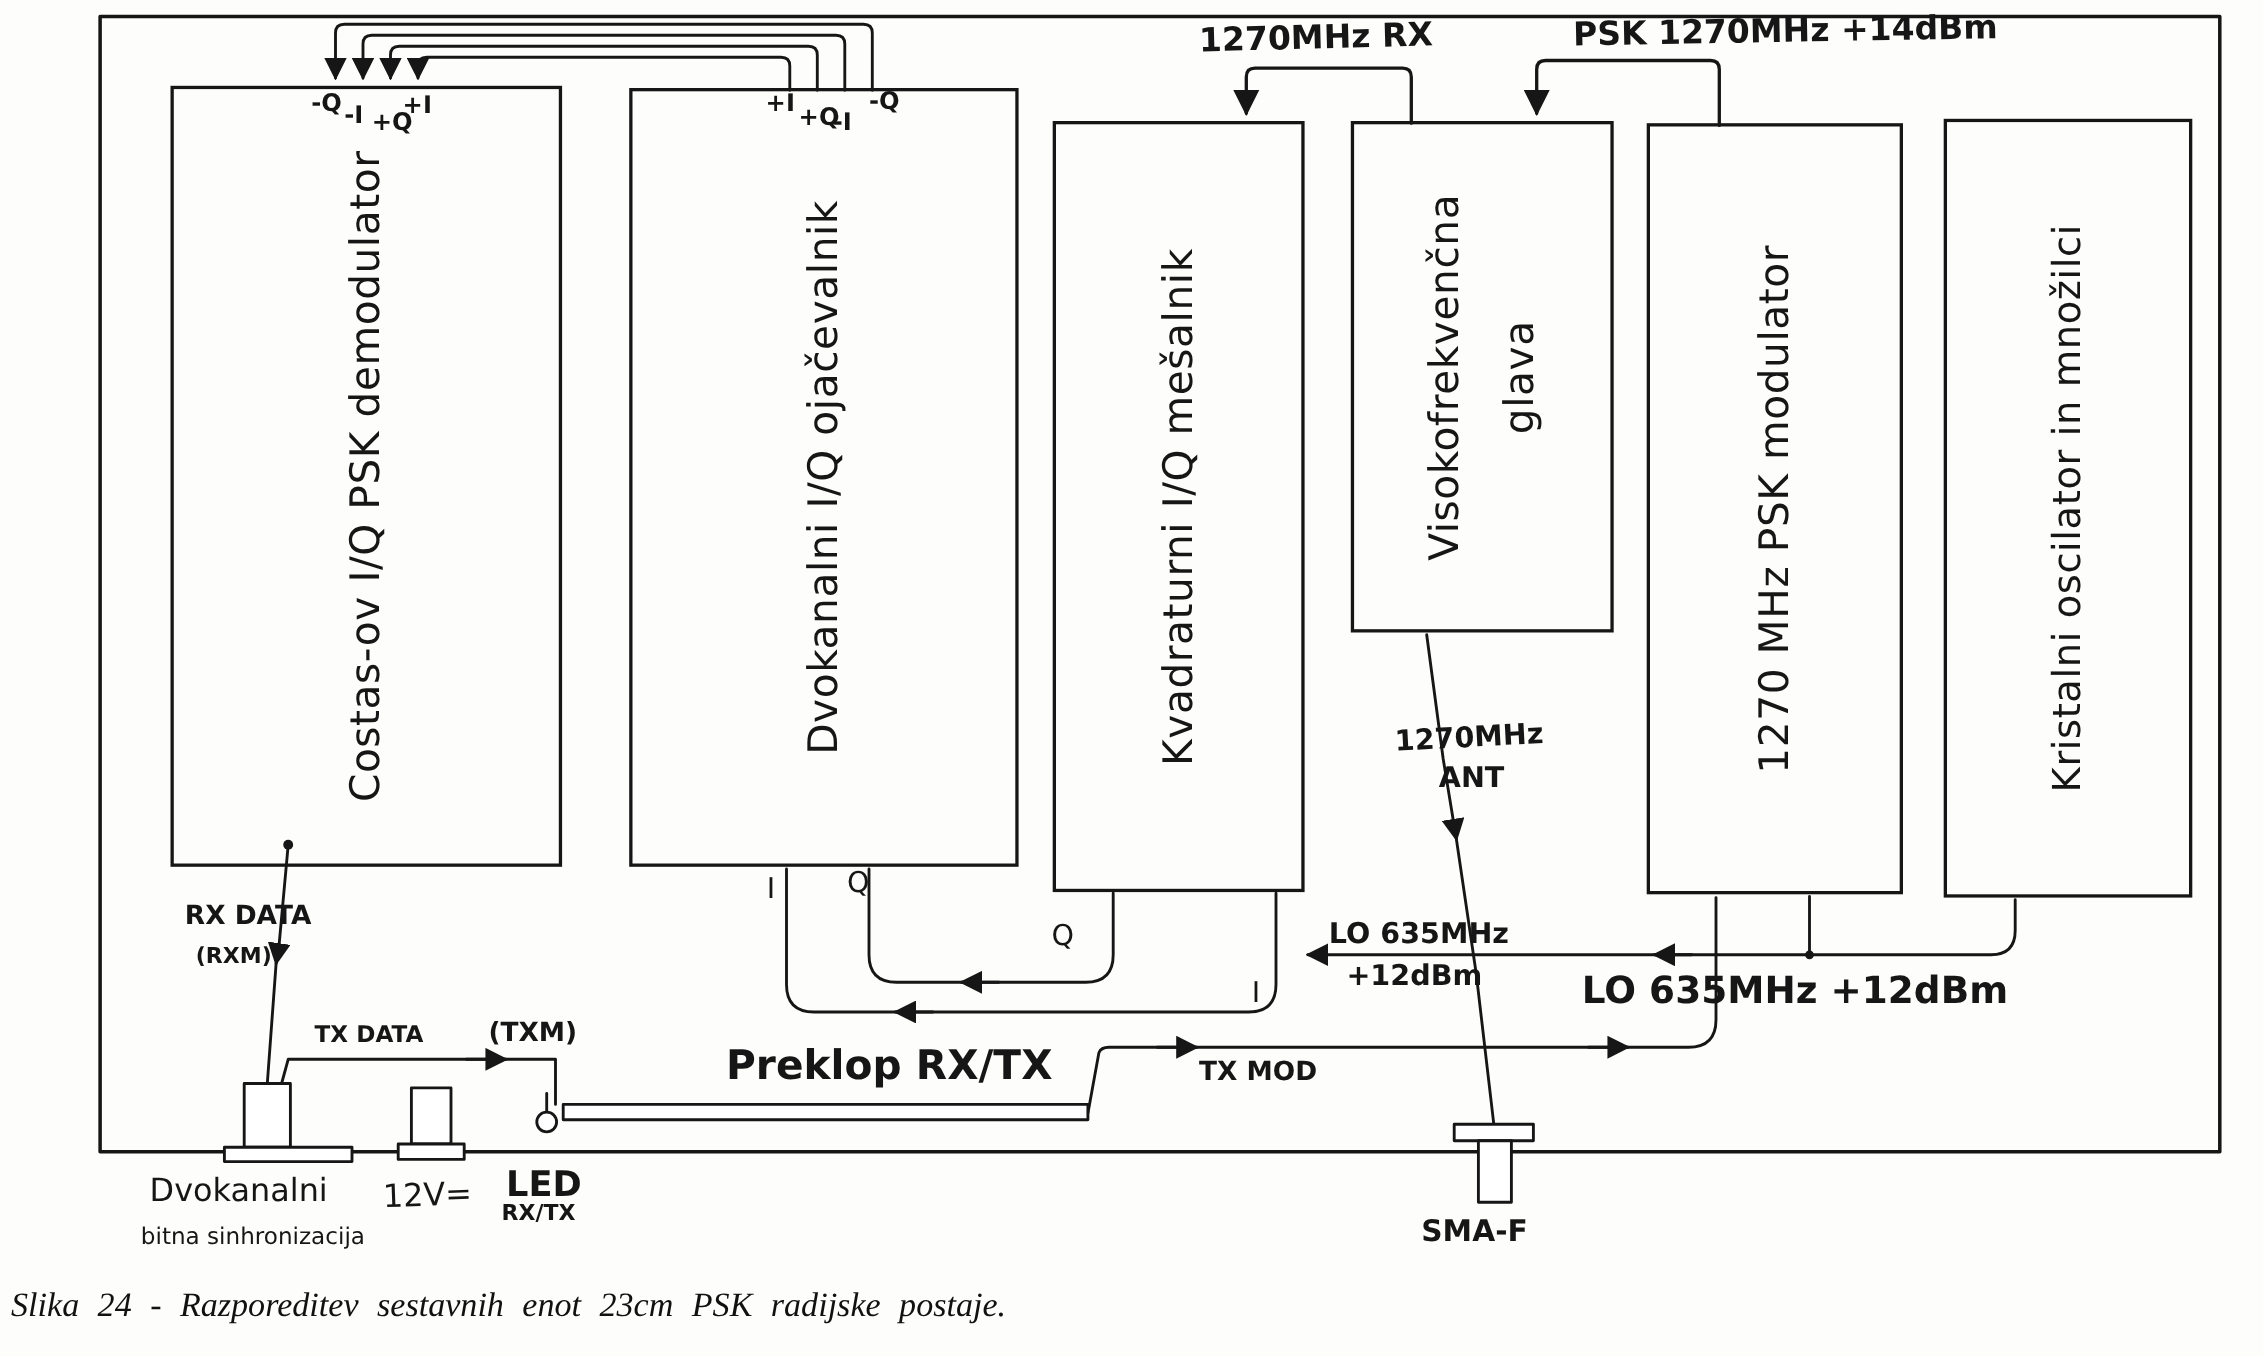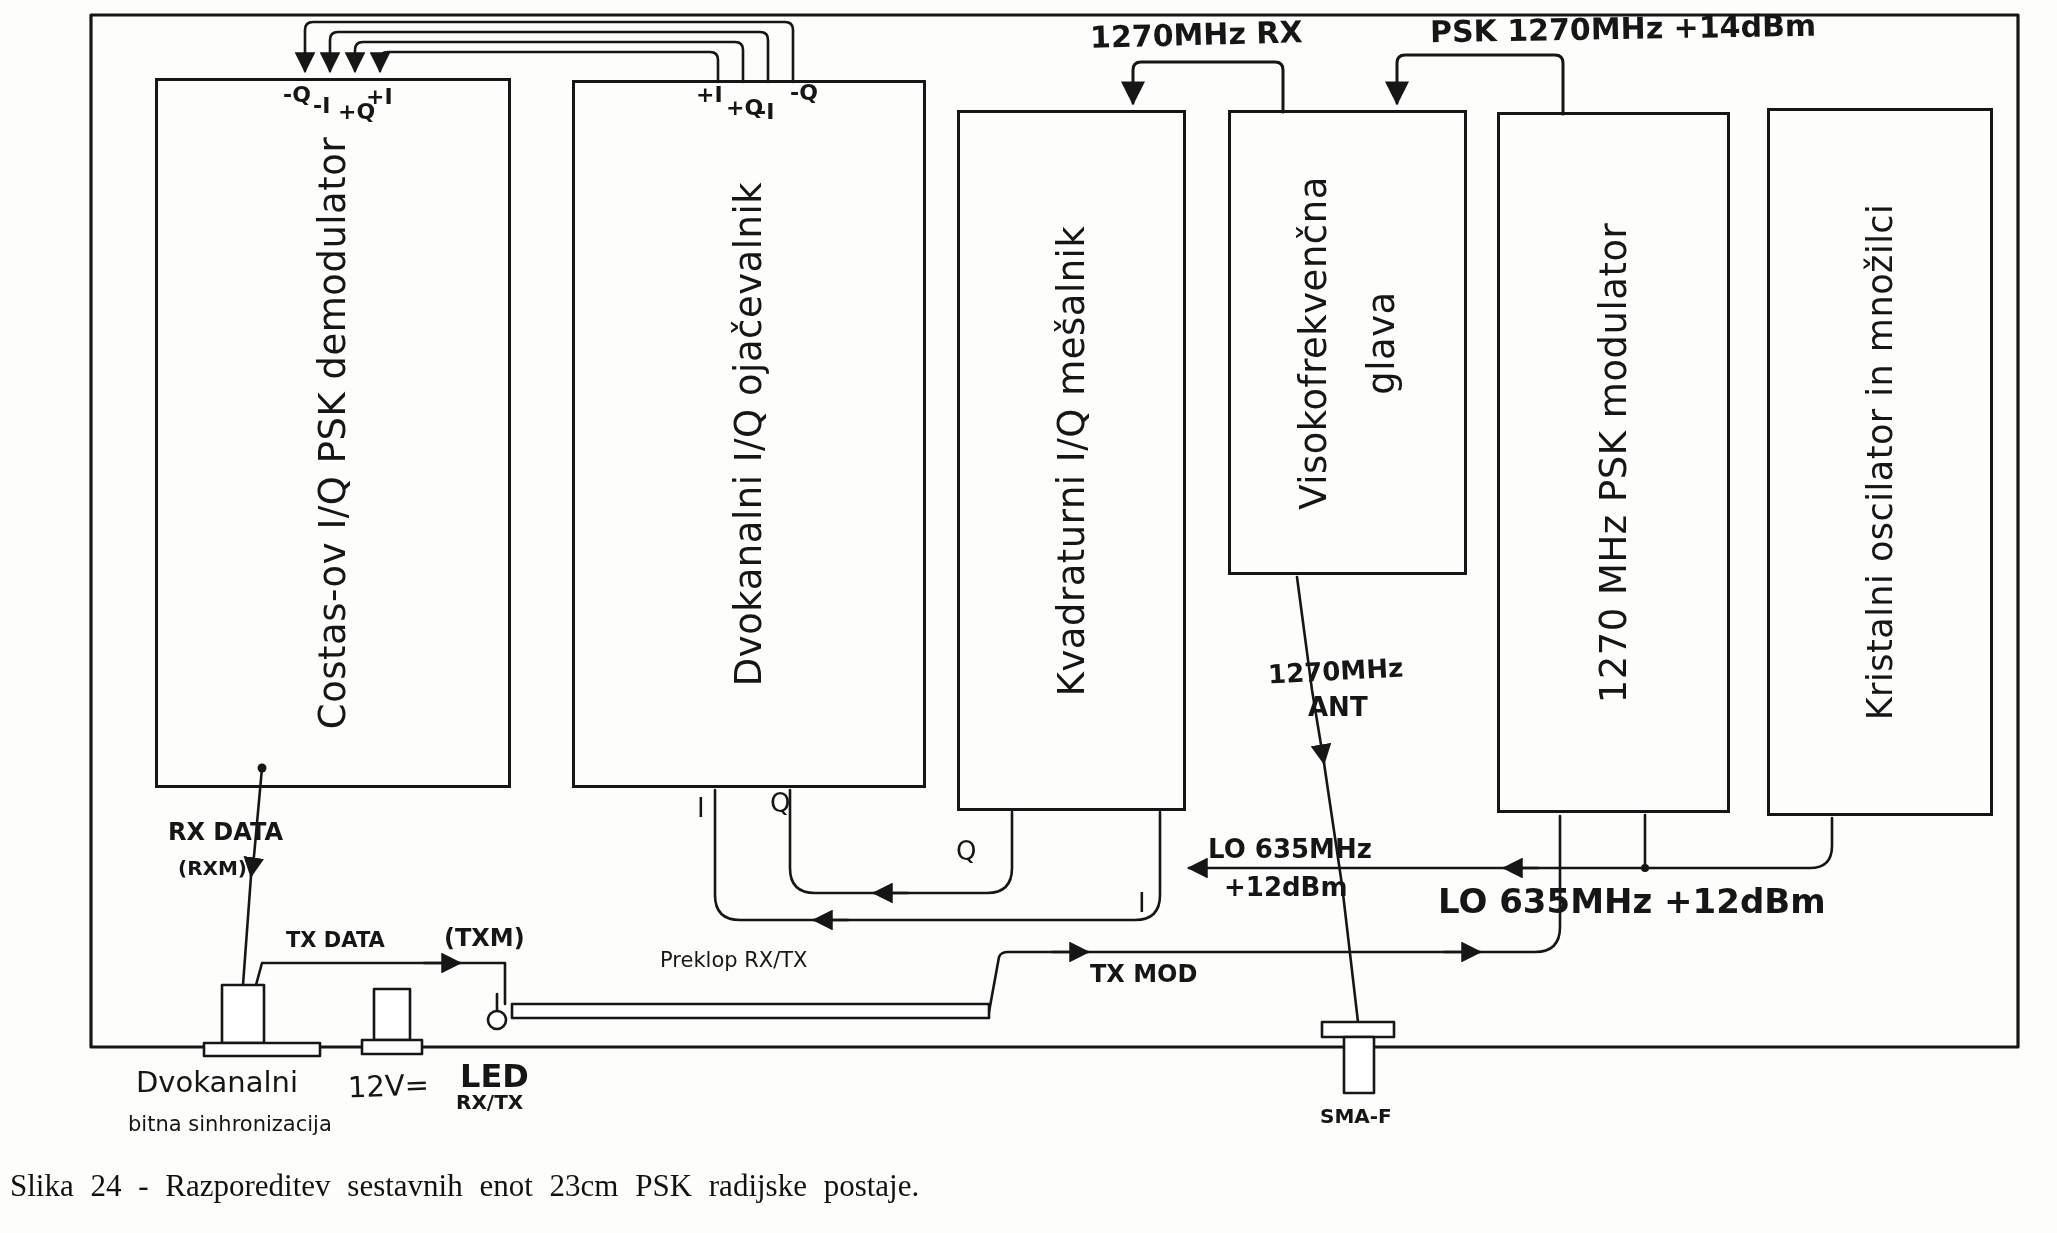--- a/index.html
+++ b/index.html
@@ -20,21 +20,21 @@
     text-align: center; white-space: nowrap;
     font-family: "DejaVu Sans", sans-serif; font-size: 37px; font-weight: 400;
     letter-spacing: 0.5px; line-height: 1.85; color: var(--ink);
   }
   .lbl {
     position: absolute; font-family: "DejaVu Sans", sans-serif; font-weight: 700;
     color: var(--ink); white-space: nowrap; line-height: 1;
   }
   .caption {
     position: absolute; font-family: "Liberation Serif", serif; font-size: 31px;
-    color: #111; white-space: nowrap; word-spacing: 9px;
+    color: #111; white-space: nowrap; word-spacing: 9px; font-style: italic;
   }
 </style>
 </head>
 <body>
 
 <div class="page">
 
   <svg class="wiring" width="2057" height="1233" viewBox="0 0 2057 1233">
     <defs>
       <marker id="arr" viewBox="0 0 10 10" refX="9" refY="5" markerWidth="8" markerHeight="8" orient="auto">
@@ -154,24 +154,24 @@
   <span class="lbl" style="left:1438px;top:884px;font-size:34px">LO 635MHz +12dBm</span>
 
   <span class="lbl" style="left:1268px;top:658px;font-size:26px;transform:rotate(-3deg)">1270MHz</span>
   <span class="lbl" style="left:1308px;top:694px;font-size:26px">ANT</span>
 
   <span class="lbl" style="left:1090px;top:962px;font-size:24px">TX MOD</span>
   <span class="lbl" style="left:168px;top:820px;font-size:24px">RX DATA</span>
   <span class="lbl" style="left:178px;top:858px;font-size:20px">(RXM)</span>
   <span class="lbl" style="left:286px;top:930px;font-size:21px">TX DATA</span>
   <span class="lbl" style="left:444px;top:926px;font-size:24px">(TXM)</span>
-  <span class="lbl" style="left:660px;top:950px;font-size:21px;font-weight:400">Preklop RX/TX</span>
+  <span class="lbl" style="left:660px;top:950px;font-size:37px;font-weight:700">Preklop RX/TX</span>
 
   <span class="lbl" style="left:136px;top:1068px;font-size:29px;font-weight:400">Dvokanalni</span>
   <span class="lbl" style="left:128px;top:1114px;font-size:21px;font-weight:400">bitna sinhronizacija</span>
   <span class="lbl" style="left:348px;top:1072px;font-size:29px;font-weight:400;transform:rotate(-2deg)">12V=</span>
   <span class="lbl" style="left:460px;top:1060px;font-size:32px">LED</span>
   <span class="lbl" style="left:456px;top:1092px;font-size:20px">RX/TX</span>
-  <span class="lbl" style="left:1320px;top:1106px;font-size:20px">SMA-F</span>
+  <span class="lbl" style="left:1292px;top:1106px;font-size:27px">SMA-F</span>
 
   <div class="caption" style="left:10px;top:1168px">Slika 24  -  Razporeditev sestavnih enot 23cm PSK radijske postaje.</div>
 
 </div>
 
 </body></html>

